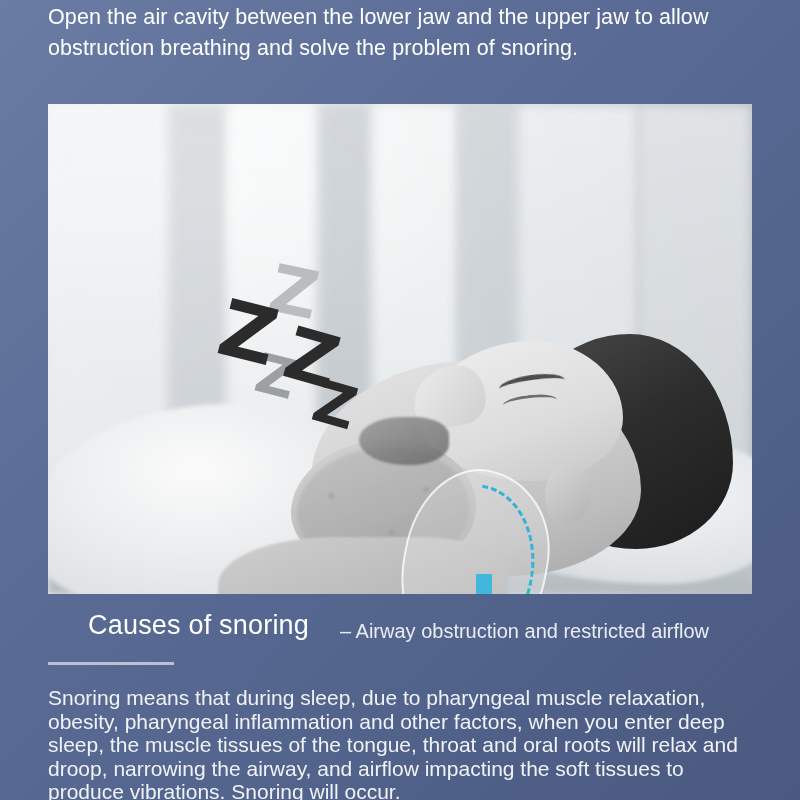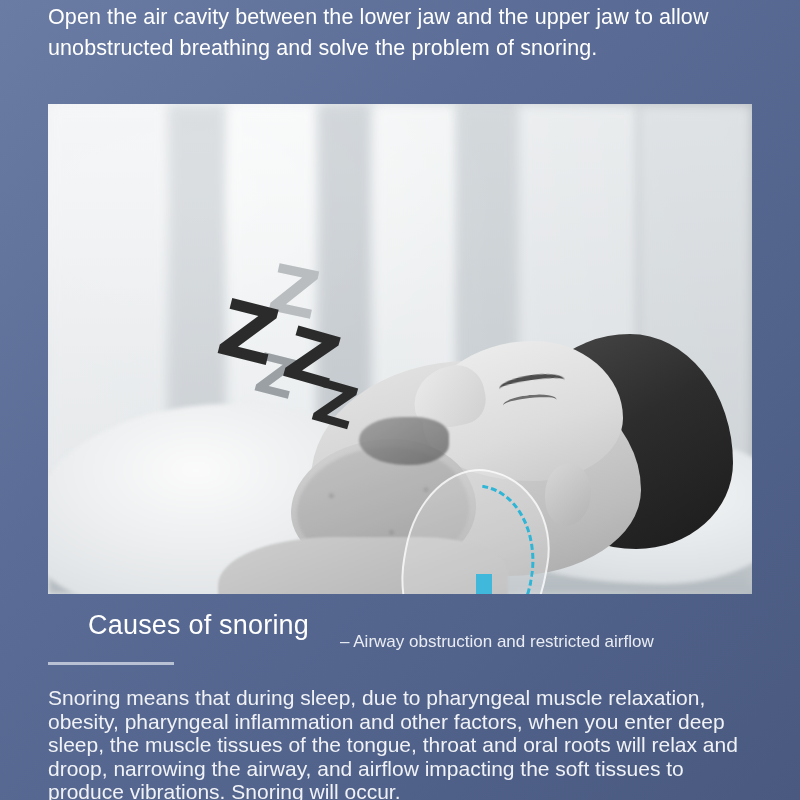--- a/index.html
+++ b/index.html
@@ -272,23 +272,22 @@
     font-size: 27px;
     font-weight: 400;
     letter-spacing: 0.2px;
     margin-left: 40px;
   }
   .section-sub {
     position: absolute;
     left: 340px;
     top: 620px;
     color: #e9ecf2;
-    font-size: 17px;
+    font-size: 20px;
     font-weight: 400;
-    margin-top: 12px;
   }
   .rule {
     position: absolute;
     left: 48px;
     top: 662px;
     width: 126px;
     height: 3px;
     background: #b9c2d4;
   }
   .body-text {
@@ -299,21 +298,21 @@
     color: #f0f2f6;
     font-size: 21px;
     line-height: 23.5px;
   }
 </style>
 </head>
 <body>
 
 <div class="page">
 
-  <div class="headline">Open the air cavity between the lower jaw and the upper jaw to allow unobstructed breathing and solve the problem of snoring.</div>
+  <div class="headline">Open the air cavity between the lower jaw and the upper jaw to allow obstruction breathing and solve the problem of snoring.</div>
 
   <div class="photo-wrap">
     <div class="photo">
       <div class="bg-stripe stripe-a"></div>
       <div class="bg-stripe stripe-b"></div>
       <div class="bg-stripe stripe-c"></div>
       <div class="bg-stripe stripe-d"></div>
       <div class="bg-stripe stripe-e"></div>
       <div class="bg-stripe stripe-f"></div>
       <div class="bg-stripe stripe-g"></div>

